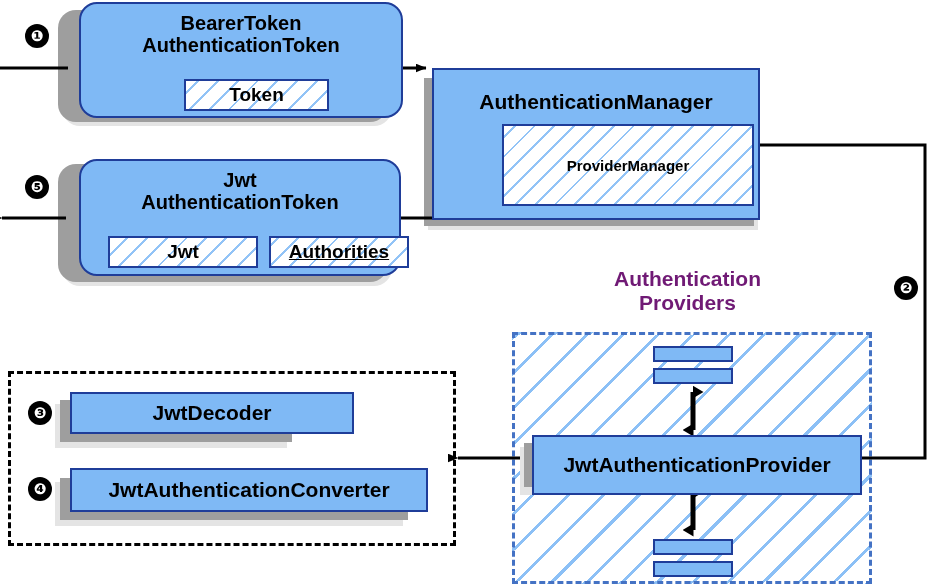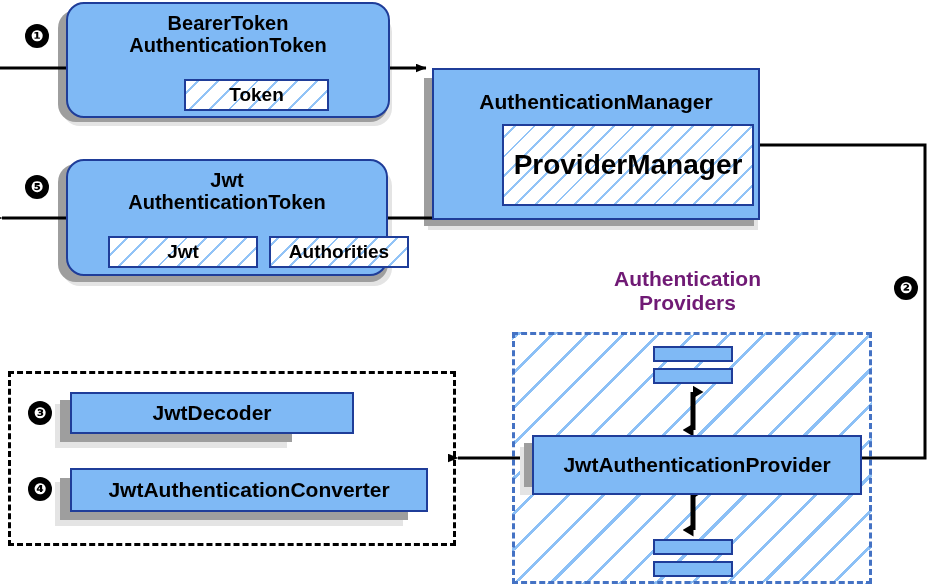--- a/index.html
+++ b/index.html
@@ -35,21 +35,21 @@
     z-index: 6;
   }
   .shadow {
     position: absolute;
     box-sizing: border-box;
     z-index: 3;
   }
   .shadow.dark  { background: #9E9E9E; }
   .shadow.light { background: #E4E4E4; }
 
-  .rounded { border-radius: 18px; }
+  .rounded { border-radius: 18px; margin-left: 13px; }
   .rounded-shadow { border-radius: 18px; }
 
   
   .slot {
     position: absolute;
     box-sizing: border-box;
     border: 2px solid #1F3D99;
     background-color: #ffffff;
     background-image: repeating-linear-gradient(
        -45deg,
@@ -203,35 +203,35 @@
   <div class="slot" style="left:152px; top:79px; width:145px; height:32px; font-size:19px;">
     <span>Token</span>
   </div>
 
   <div class="shadow light" style="left:428px; top:82px; width:330px; height:148px;"></div>
   <div class="shadow dark" style="left:424px; top:78px; width:330px; height:148px;"></div>
   <div class="node" style="left:432px; top:68px; width:328px; height:152px; flex-direction:column;
               justify-content:flex-start; padding-top:20px; font-size:21px;">
     <div>AuthenticationManager</div>
   </div>
-  <div class="slot" style="left:470px; top:124px; width:252px; height:82px; font-size:28px;">
+  <div class="slot" style="left:470px; top:124px; width:252px; height:82px; font-size:15px;">
     <span>ProviderManager</span>
   </div>
 
   <div class="shadow light rounded-shadow" style="left:62px; top:168px; width:330px; height:118px;"></div>
   <div class="shadow dark rounded-shadow" style="left:58px; top:164px; width:330px; height:118px;"></div>
   <div class="node rounded" style="left:66px; top:159px; width:322px; height:117px; flex-direction:column;
               justify-content:flex-start; padding-top:8px; font-size:20px;">
     <div>Jwt</div>
     <div>AuthenticationToken</div>
   </div>
   <div class="slot" style="left:76px; top:236px; width:150px; height:32px; font-size:19px;">
     <span>Jwt</span>
   </div>
-  <div class="slot" style="left:237px; top:236px; width:140px; height:32px; font-size:19px;">
+  <div class="slot" style="left:237px; top:236px; width:140px; height:32px; font-size:19px;text-decoration:underline;">
     <span>Authorities</span>
   </div>
 
   <div class="group-dashed-black" style="left:8px; top:371px; width:448px; height:175px;"></div>
 
   <div class="shadow light" style="left:55px; top:404px; width:232px; height:44px;"></div>
   <div class="shadow dark" style="left:60px; top:400px; width:232px; height:42px;"></div>
   <div class="node" style="left:70px; top:392px; width:284px; height:42px; font-size:21px;">
     <span>JwtDecoder</span>
   </div>

